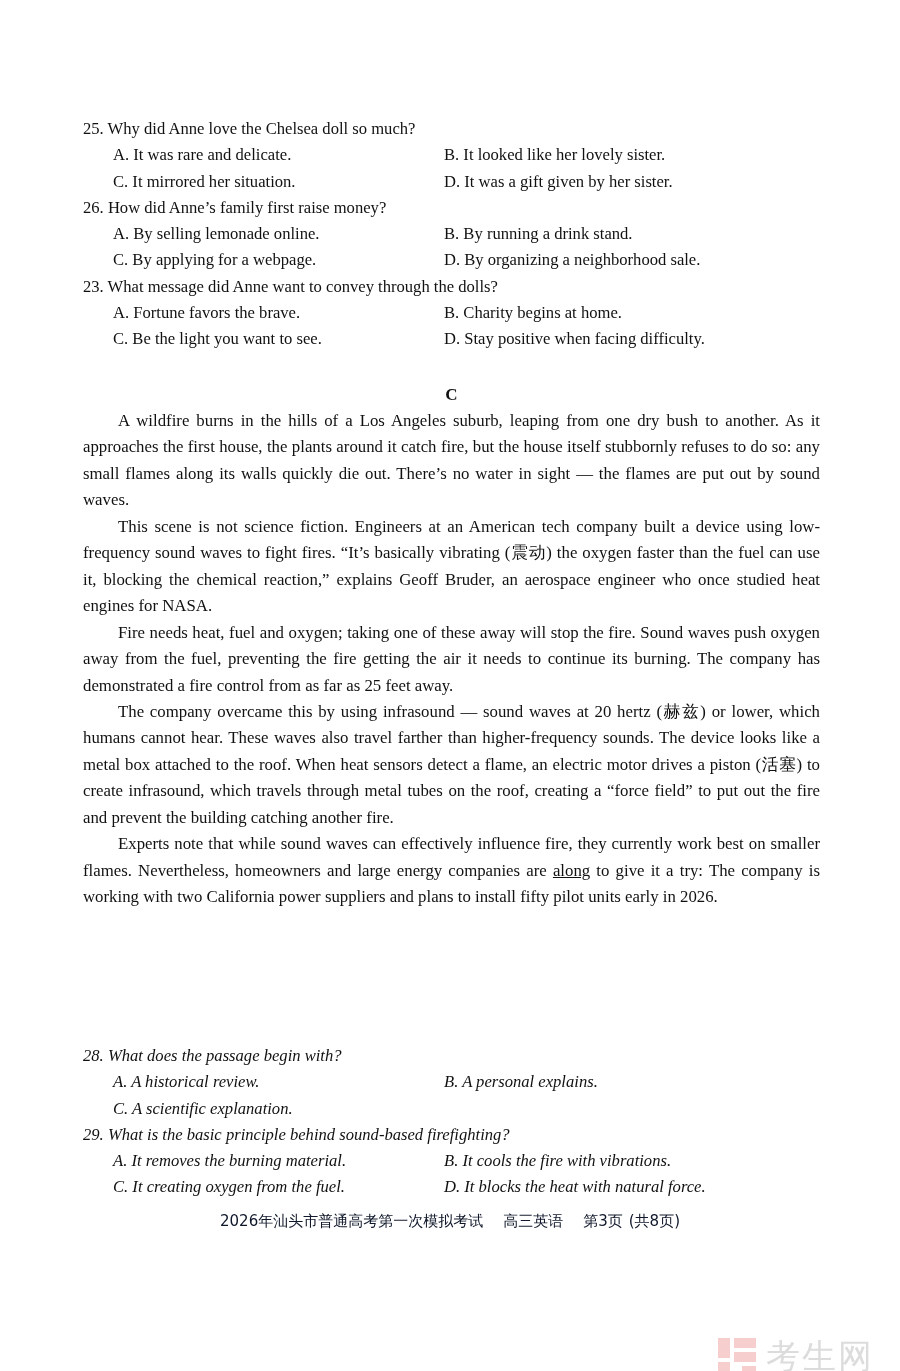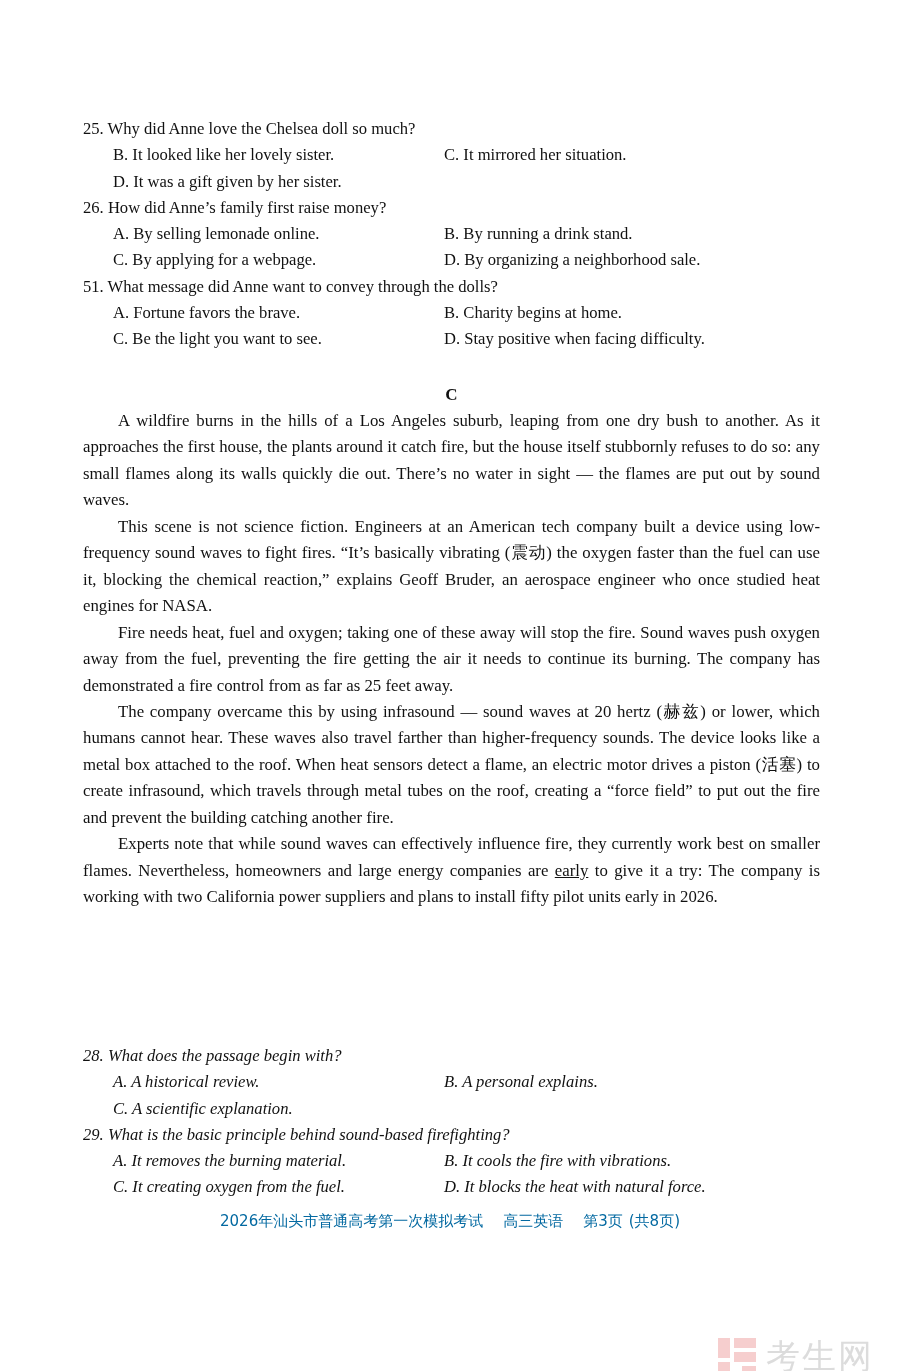--- a/index.html
+++ b/index.html
@@ -10,68 +10,69 @@
     }
     .page { position: absolute; left: 83px; top: 116px; width: 737px; }
     .q { font-size: 16.6px; line-height: 26.4px; white-space: nowrap; }
     .opts { display: grid; grid-template-columns: 331px 1fr; padding-left: 30px; font-size: 16.6px; line-height: 26.2px; }
     .opt { white-space: nowrap; }
     .section-title { position: absolute; left: 0; width: 737px; top: 266px; text-align: center; font-weight: bold; font-size: 17px; line-height: 26px; }
     .passage { position: absolute; left: 0; top: 292px; width: 737px; font-size: 16.8px; line-height: 26.45px; text-align: justify; }
     .passage p { margin: 0; text-indent: 35px; }
     .u { text-decoration: underline; }
     .qblock2 { position: absolute; left: 0; top: 927px; width: 737px; font-style: italic; }
-    .footer { position: absolute; left: 0; width: 900px; top: 1212px; text-align: center; font-size: 15px; font-family: "DejaVu Sans", sans-serif; color: #0369a1; letter-spacing: 0px; }
+    .footer { position: absolute; left: 0; width: 900px; top: 1212px; text-align: center; font-size: 15px; font-family: "DejaVu Sans", sans-serif; color: #0f172a; letter-spacing: 0px; }
     .footer span { margin: 0 10px; }
     .watermark { position: absolute; left: 718px; top: 1336px; width: 170px; height: 58px; opacity: 0.9; }
     .wm-logo { position: absolute; left: 0; top: 2px; width: 38px; height: 46px; }
     .wm-logo div { position: absolute; background: #f6c9c9; }
     .wm-text { position: absolute; left: 48px; top: -2px; font-family: "DejaVu Sans", sans-serif; font-size: 34px; color: #d9d9d9; letter-spacing: 2px; }
     .wm-sub { position: absolute; left: 48px; top: 38px; font-family: "DejaVu Sans", sans-serif; font-size: 10px; color: #ef4444; letter-spacing: 1px; }
   </style>
 </head>
 <body>
 
 <div class="page">
 
   <div>
     <div class="q">25. Why did Anne love the Chelsea doll so much?</div>
     <div class="opts">
+      <div class="opt">A. It was rare and delicate.</div>
       <div class="opt">B. It looked like her lovely sister.</div>
       <div class="opt">C. It mirrored her situation.</div>
       <div class="opt">D. It was a gift given by her sister.</div>
     </div>
   </div>
   <div>
     <div class="q">26. How did Anne’s family first raise money?</div>
     <div class="opts">
       <div class="opt">A. By selling lemonade online.</div>
       <div class="opt">B. By running a drink stand.</div>
       <div class="opt">C. By applying for a webpage.</div>
       <div class="opt">D. By organizing a neighborhood sale.</div>
     </div>
   </div>
   <div>
-    <div class="q">51. What message did Anne want to convey through the dolls?</div>
+    <div class="q">23. What message did Anne want to convey through the dolls?</div>
     <div class="opts">
       <div class="opt">A. Fortune favors the brave.</div>
       <div class="opt">B. Charity begins at home.</div>
       <div class="opt">C. Be the light you want to see.</div>
       <div class="opt">D. Stay positive when facing difficulty.</div>
     </div>
   </div>
 
   <div class="section-title">C</div>
 
   <div class="passage">
     <p>A wildfire burns in the hills of a Los Angeles suburb, leaping from one dry bush to another. As it approaches the first house, the plants around it catch fire, but the house itself stubbornly refuses to do so: any small flames along its walls quickly die out. There’s no water in sight — the flames are put out by sound waves.</p>
     <p>This scene is not science fiction. Engineers at an American tech company built a device using low-frequency sound waves to fight fires. “It’s basically vibrating (震动) the oxygen faster than the fuel can use it, blocking the chemical reaction,” explains Geoff Bruder, an aerospace engineer who once studied heat engines for NASA.</p>
     <p>Fire needs heat, fuel and oxygen; taking one of these away will stop the fire. Sound waves push oxygen away from the fuel, preventing the fire getting the air it needs to continue its burning. The company has demonstrated a fire control from as far as 25 feet away.</p>
     <p>The company overcame this by using infrasound — sound waves at 20 hertz (赫兹) or lower, which humans cannot hear. These waves also travel farther than higher-frequency sounds. The device looks like a metal box attached to the roof. When heat sensors detect a flame, an electric motor drives a piston (活塞) to create infrasound, which travels through metal tubes on the roof, creating a “force field” to put out the fire and prevent the building catching another fire.</p>
-    <p><span>Experts note that while sound waves can effectively influence fire, they currently work best on smaller flames. Nevertheless, homeowners and large energy companies are </span><span class="u">early</span><span> to give it a try: The company is working with two California power suppliers and plans to install fifty pilot units early in 2026.</span></p>
+    <p><span>Experts note that while sound waves can effectively influence fire, they currently work best on smaller flames. Nevertheless, homeowners and large energy companies are </span><span class="u">along</span><span> to give it a try: The company is working with two California power suppliers and plans to install fifty pilot units early in 2026.</span></p>
   </div>
 
   <div class="qblock2">
     <div>
       <div class="q">28. What does the passage begin with?</div>
       <div class="opts">
         <div class="opt">A. A historical review.</div>
         <div class="opt">B. A personal explains.</div>
         <div class="opt">C. A scientific explanation.</div>
       </div>

